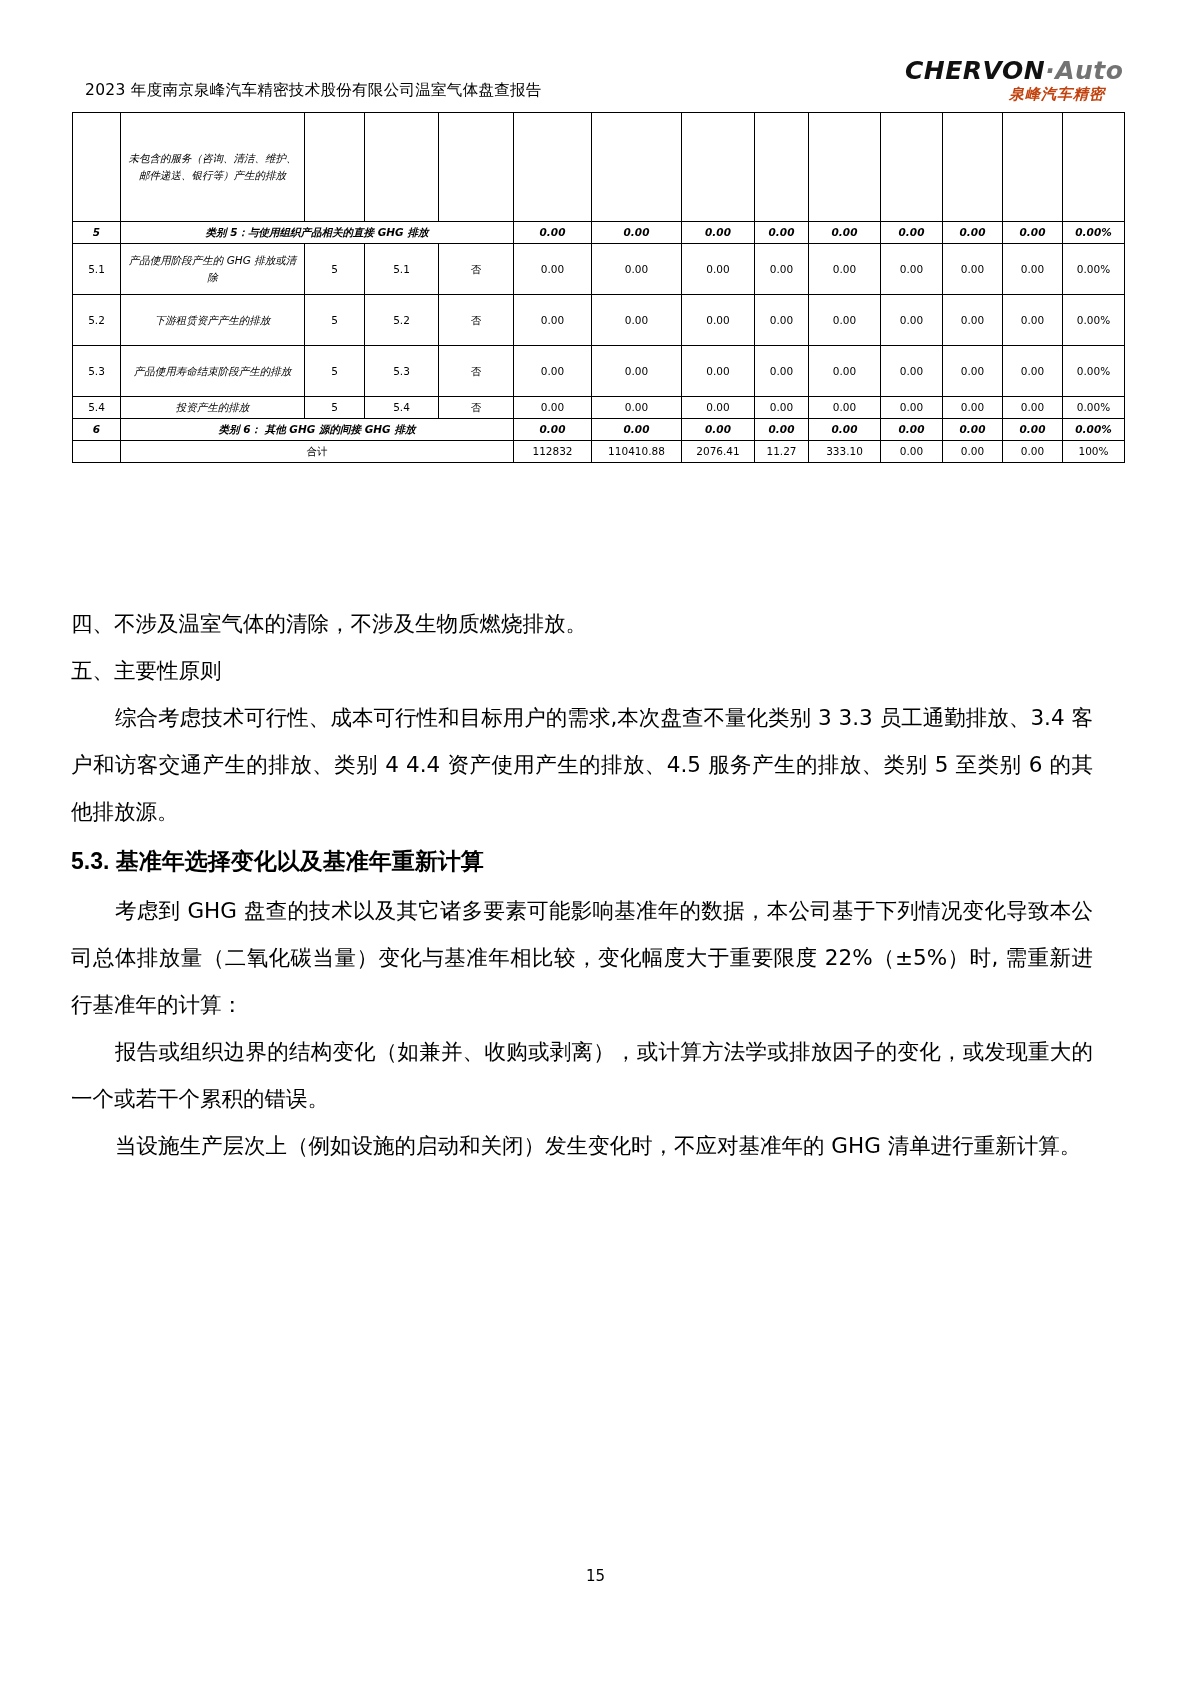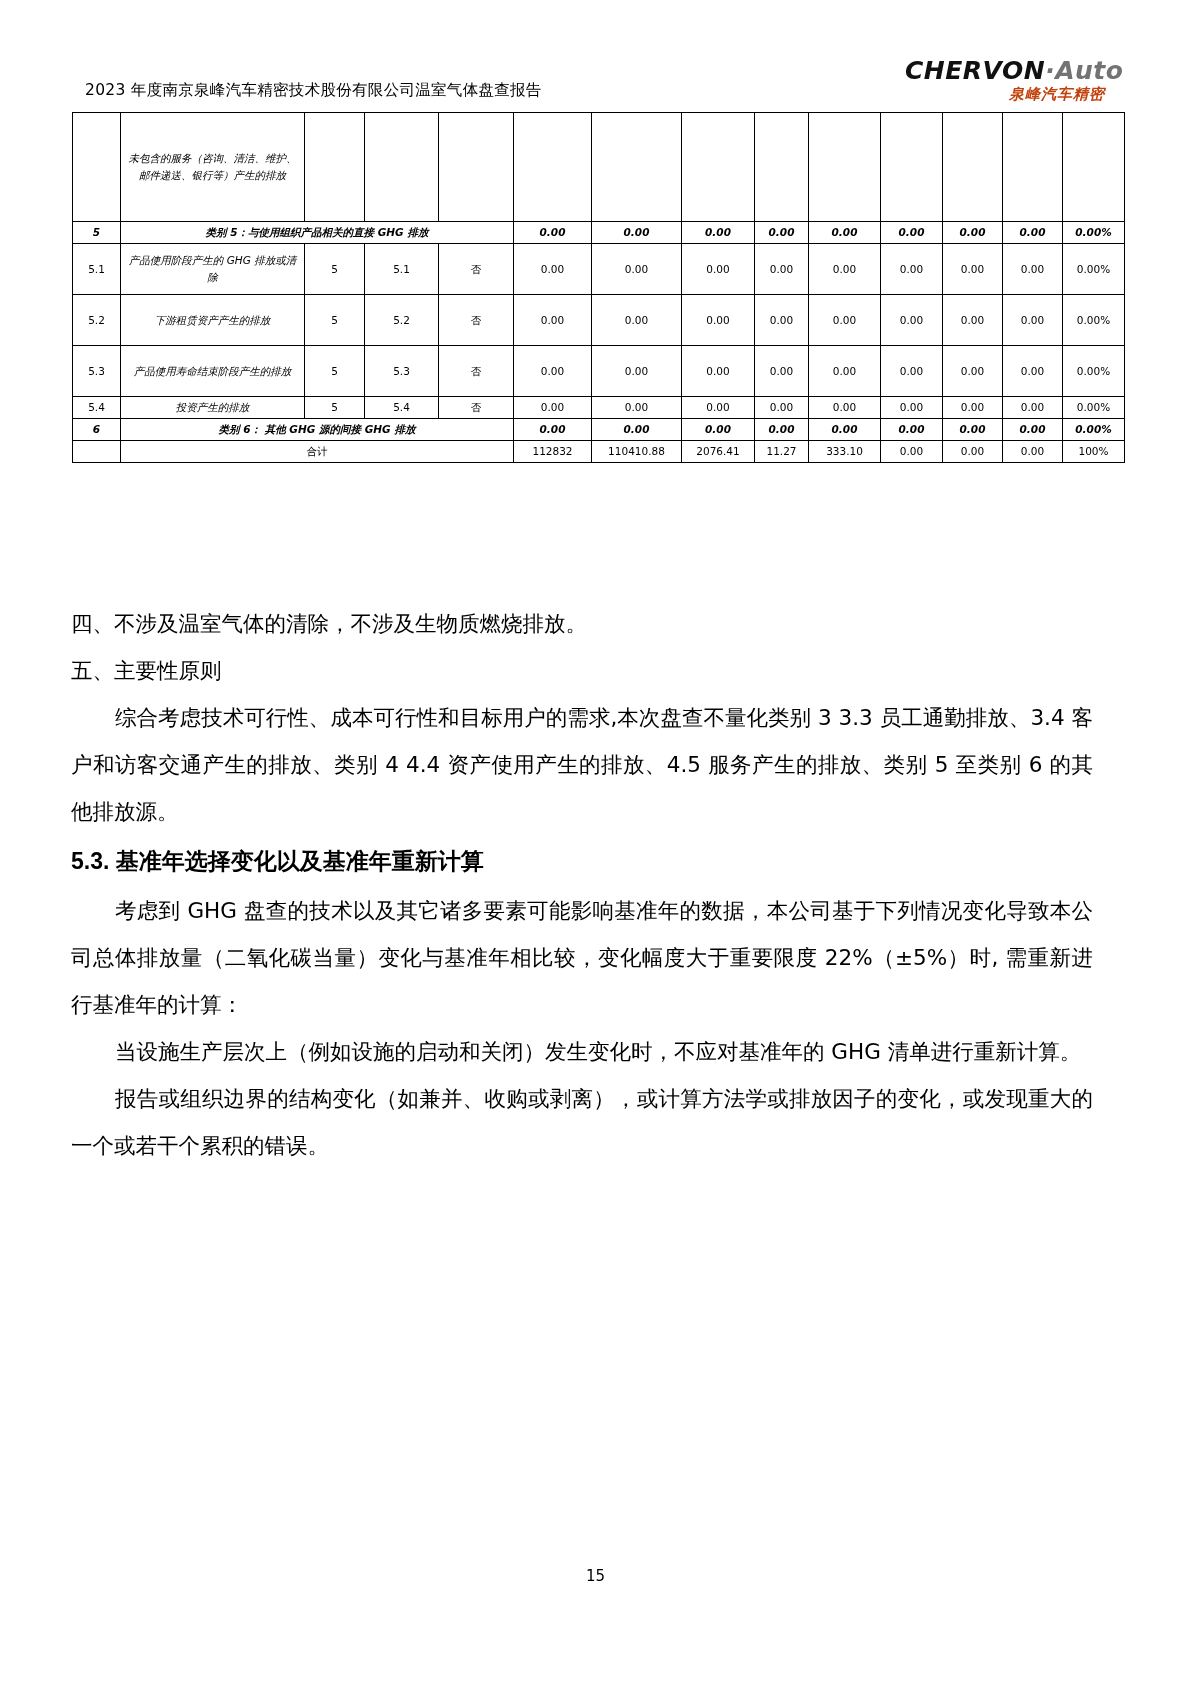--- a/index.html
+++ b/index.html
@@ -299,18 +299,18 @@
       </tbody>
     </table>
   </div>
 
   <div class="content">
     <p>四、不涉及温室气体的清除，不涉及生物质燃烧排放。</p>
     <p>五、主要性原则</p>
     <p class="indent">综合考虑技术可行性、成本可行性和目标用户的需求,本次盘查不量化类别 3 3.3 员工通勤排放、3.4 客户和访客交通产生的排放、类别 4 4.4 资产使用产生的排放、4.5 服务产生的排放、类别 5 至类别 6 的其他排放源。</p>
     <p class="h-sec">5.3. 基准年选择变化以及基准年重新计算</p>
     <p class="indent">考虑到 GHG 盘查的技术以及其它诸多要素可能影响基准年的数据，本公司基于下列情况变化导致本公司总体排放量（二氧化碳当量）变化与基准年相比较，变化幅度大于重要限度 22%（±5%）时, 需重新进行基准年的计算：</p>
+    <p class="indent">报告或组织边界的结构变化（如兼并、收购或剥离），或计算方法学或排放因子的变化，或发现重大的一个或若干个累积的错误。</p>
     <p class="indent">当设施生产层次上（例如设施的启动和关闭）发生变化时，不应对基准年的 GHG 清单进行重新计算。</p>
-    <p class="indent">报告或组织边界的结构变化（如兼并、收购或剥离），或计算方法学或排放因子的变化，或发现重大的一个或若干个累积的错误。</p>
   </div>
 
   <div class="pagenum">15</div>
 </div>
 
 </body></html>

